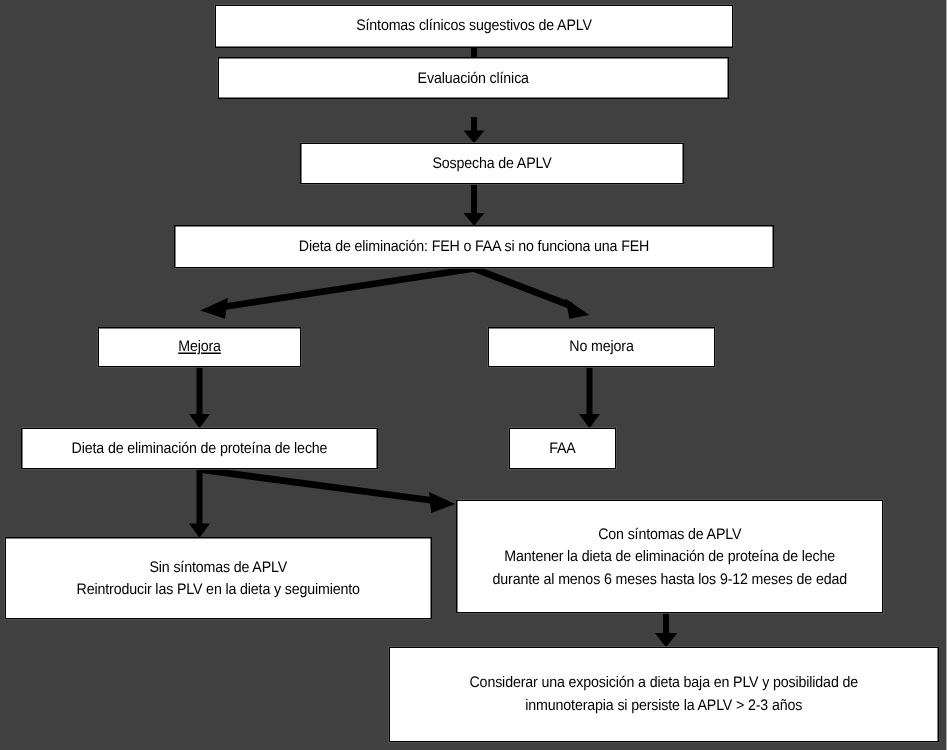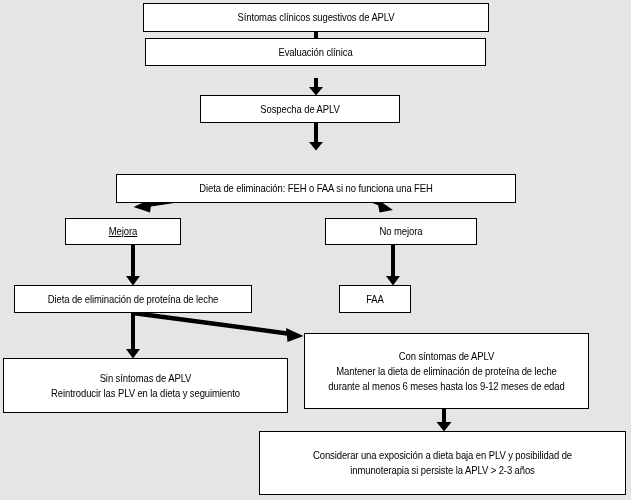--- a/index.html
+++ b/index.html
@@ -8,21 +8,21 @@
     background: #ffffff;
   }
   body {
     font-family: "Liberation Sans", "DejaVu Sans", sans-serif;
     color: #000000;
   }
   #flowchart-root {
     position: relative;
     width: 631px;
     height: 500px;
-    background: #e5e5e5;
+    background: #404040;
     overflow: hidden;
   }
   #connector-layer {
     position: absolute;
     left: 0;
     top: 0;
     width: 631px;
     height: 500px;
     pointer-events: none;
   }
@@ -108,29 +108,29 @@
   </svg>
 
   <div class="node" style="left:143px; top:3px; width:346px; height:29px;">
     <span class="node-label">Síntomas clínicos sugestivos de APLV</span>
   </div>
 
   <div class="node" style="left:145px; top:38px; width:341px; height:28px;">
     <span class="node-label">Evaluación clínica</span>
   </div>
 
-  <div class="node" style="left:200px; top:95px; width:200px; height:28px;">
+  <div class="node" style="left:200px; top:95px; width:256px; height:28px;">
     <span class="node-label">Sospecha de APLV</span>
   </div>
 
-  <div class="node" style="left:116px; top:150px; width:400px; height:29px;margin-top:24px;">
+  <div class="node" style="left:116px; top:150px; width:400px; height:29px;">
     <span class="node-label">Dieta de eliminación: FEH o FAA si no funciona una FEH</span>
   </div>
 
-  <div class="node" style="left:65px; top:218px; width:116px; height:27px;text-decoration:underline;">
+  <div class="node" style="left:65px; top:218px; width:136px; height:27px;text-decoration:underline;">
     <span class="node-label">Mejora</span>
   </div>
 
   <div class="node" style="left:325px; top:218px; width:152px; height:27px;">
     <span class="node-label">No mejora</span>
   </div>
 
   <div class="node" style="left:14px; top:285px; width:238px; height:28px;">
     <span class="node-label">Dieta de eliminación de proteína de leche</span>
   </div>

